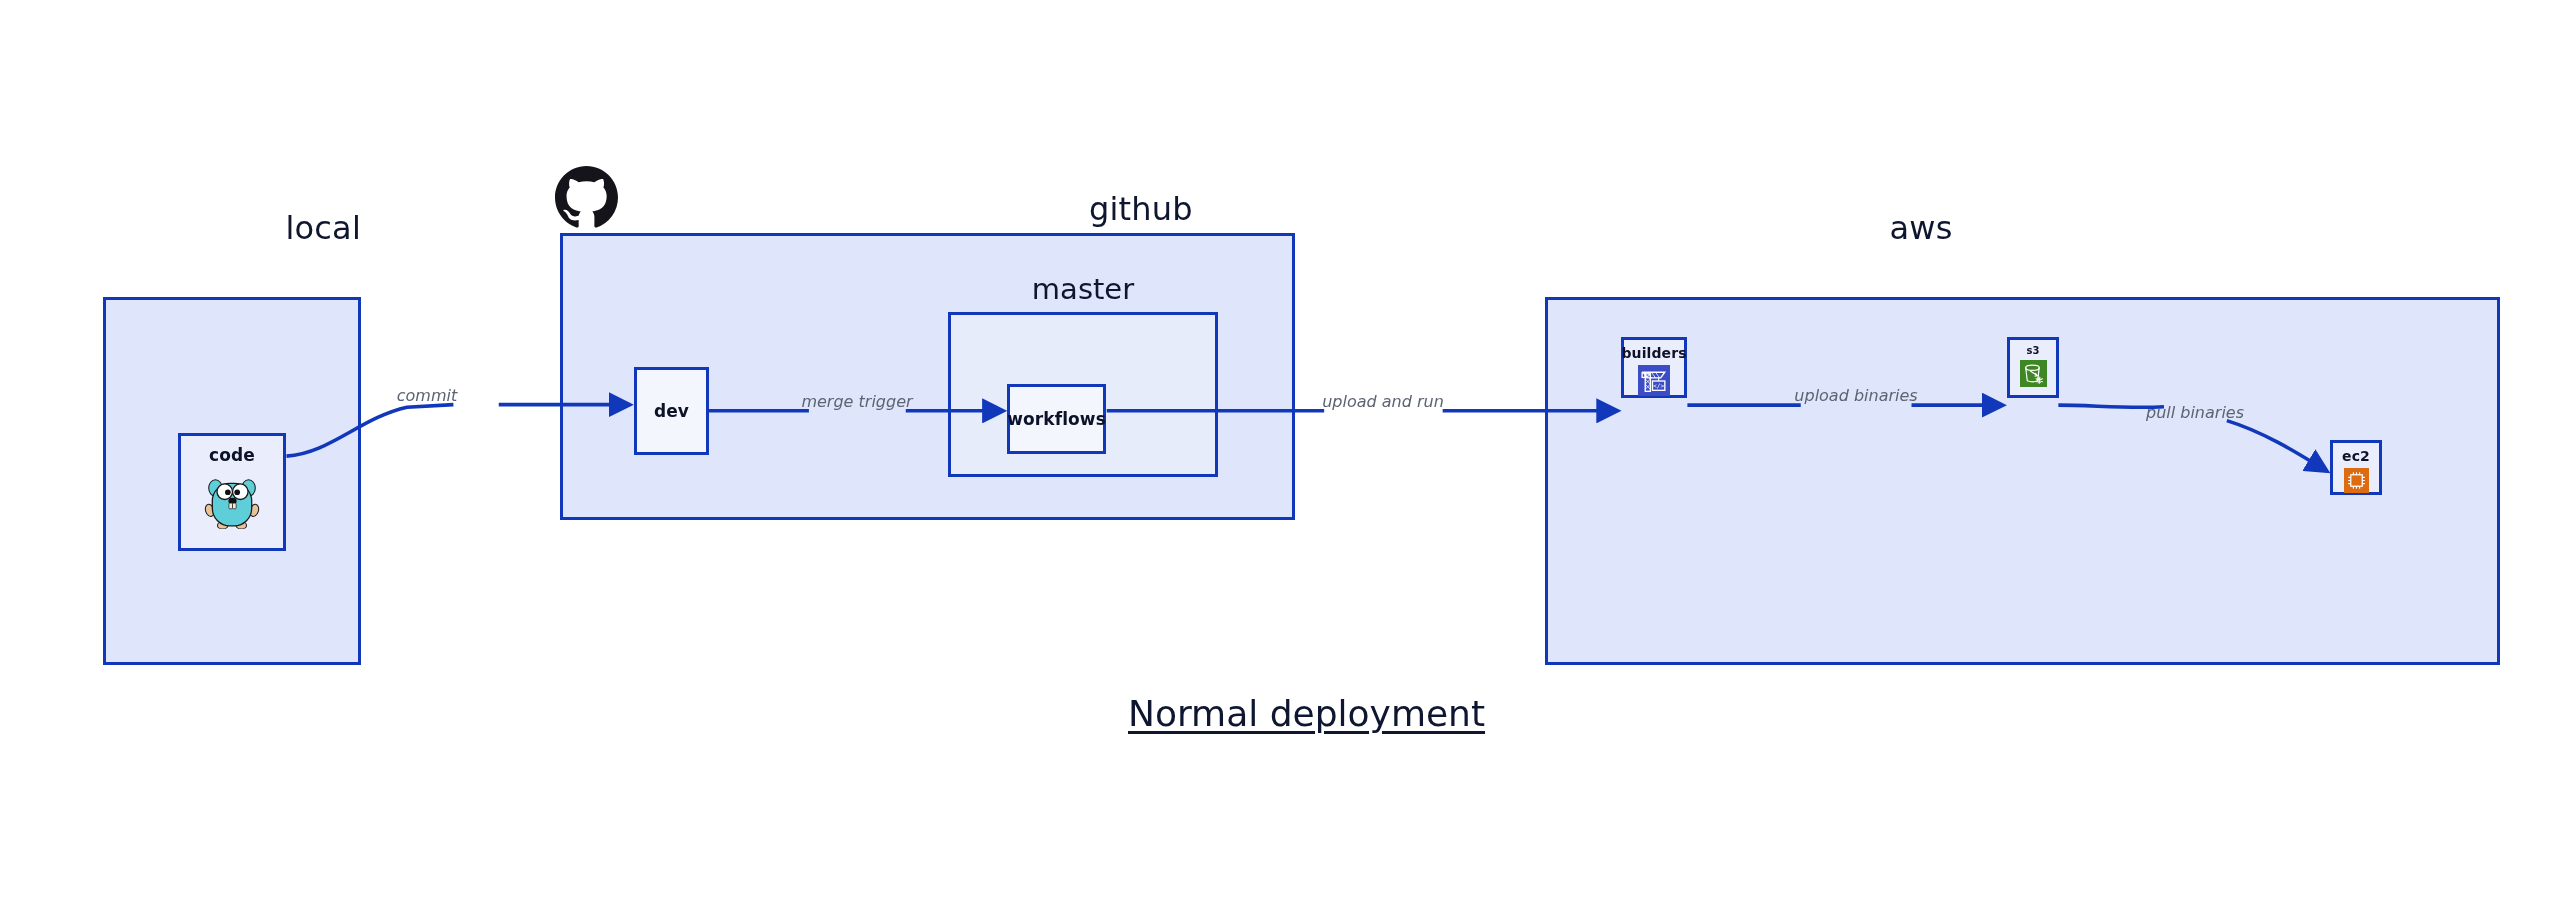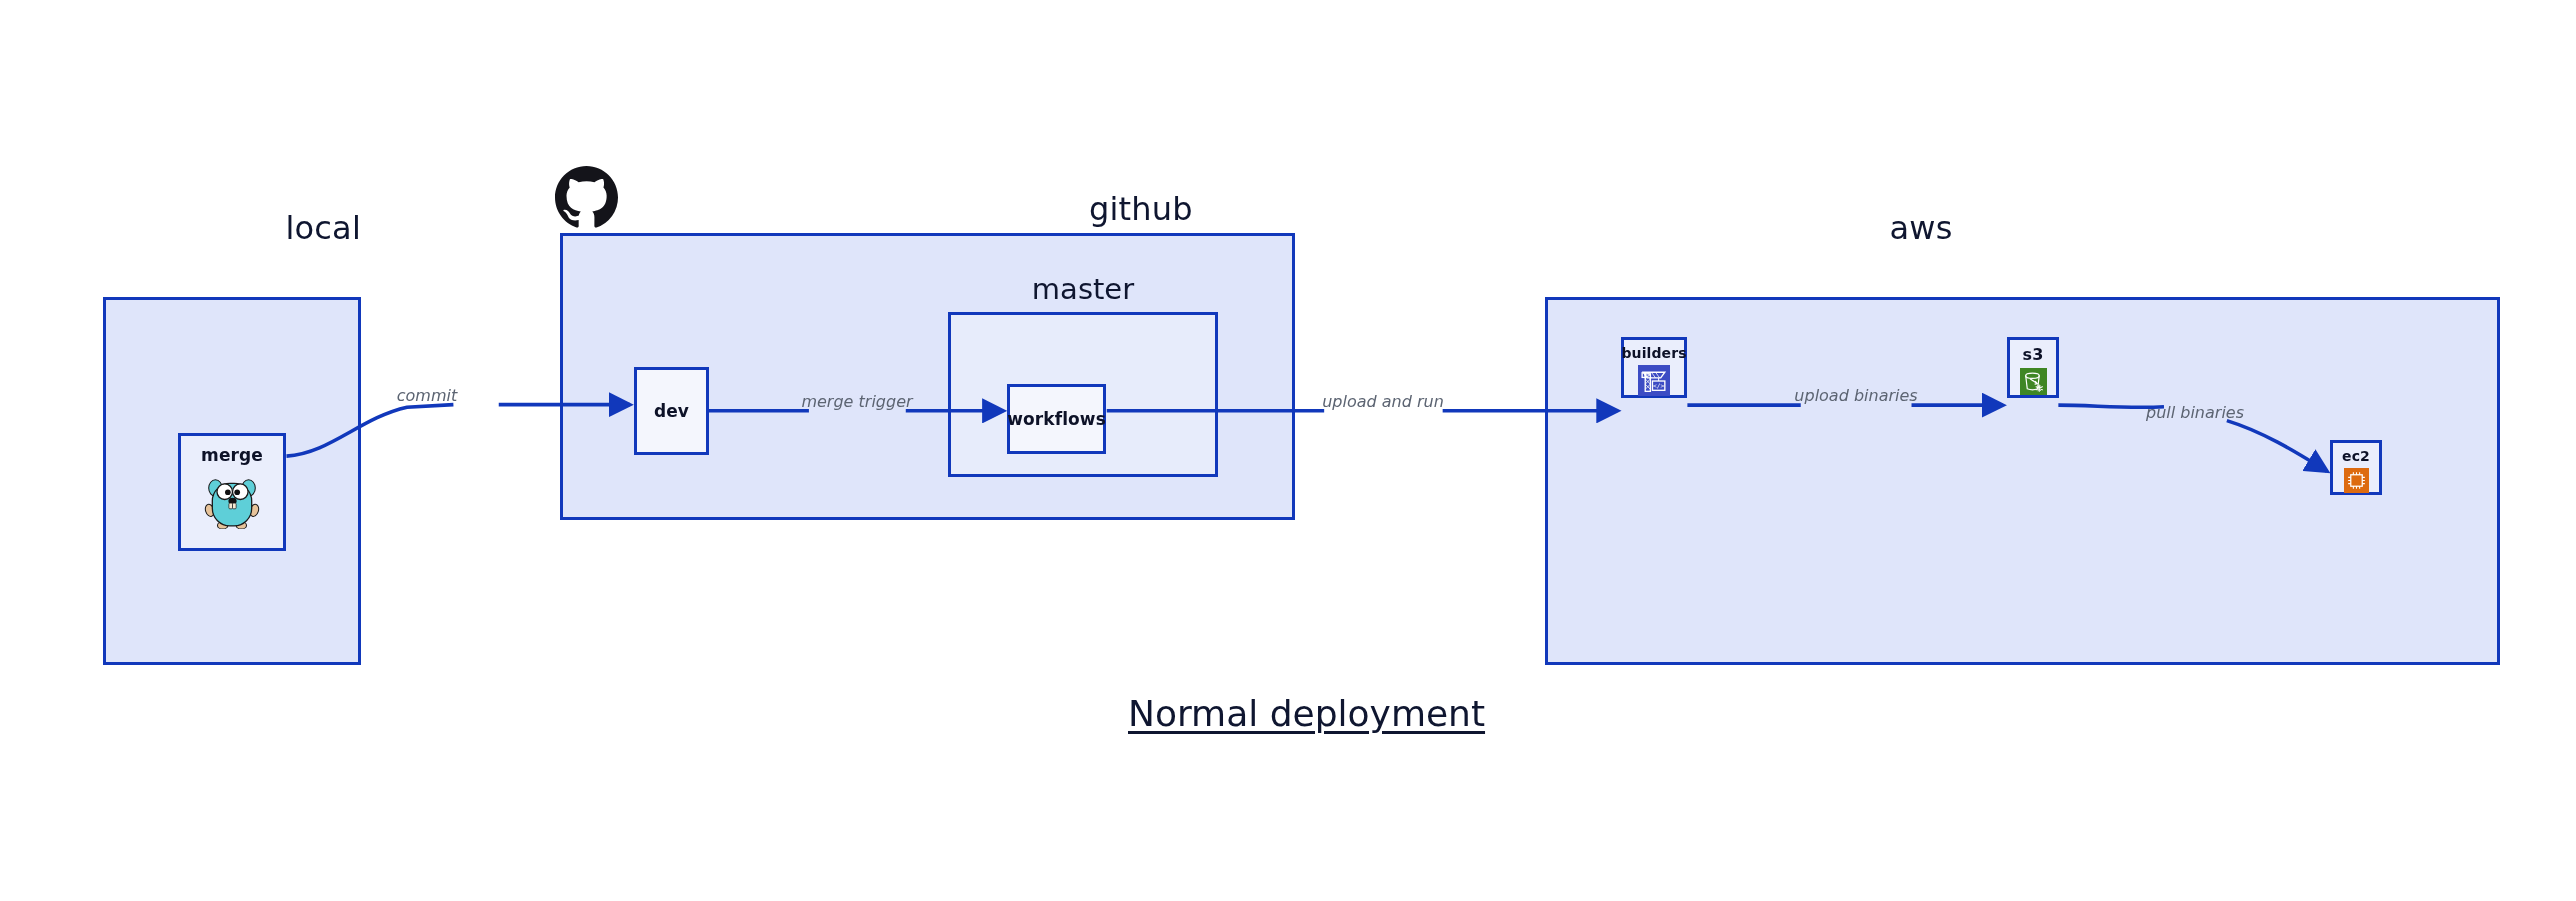--- a/index.html
+++ b/index.html
@@ -119,21 +119,21 @@
 </style>
 </head>
 <body>
 
 <div id="canvas">
 
   <div class="group-title" style="left:103px; top:209px; width:258px;">local</div>
   <div class="group-box" style="left:103px; top:297px; width:258px; height:368px;"></div>
 
   <div class="node-box" style="left:178px; top:433px; width:108px; height:118px; padding-top:9.3px;">
-    <span class="node-label">merge</span>
+    <span class="node-label">code</span>
     <span class="icon-tile" style="margin-top:6.2px;">
       <svg width="56" height="58" viewBox="0 0 108 112" xmlns="http://www.w3.org/2000/svg">
 
         <ellipse cx="22" cy="33" rx="13" ry="16" fill="#5ecfd8" stroke="#1a1a1a" stroke-width="2"></ellipse>
         <ellipse cx="86" cy="33" rx="13" ry="16" fill="#5ecfd8" stroke="#1a1a1a" stroke-width="2"></ellipse>
 
         <ellipse cx="11" cy="76" rx="8" ry="12" fill="#e7c39a" stroke="#1a1a1a" stroke-width="2" transform="rotate(-18 11 76)"></ellipse>
         <ellipse cx="97" cy="76" rx="8" ry="12" fill="#e7c39a" stroke="#1a1a1a" stroke-width="2" transform="rotate(18 97 76)"></ellipse>
 
         <ellipse cx="36" cy="105" rx="10" ry="7" fill="#e7c39a" stroke="#1a1a1a" stroke-width="2"></ellipse>
@@ -200,21 +200,21 @@
           <path d="M40 25 L40 31" stroke-width="2"></path>
 
           <rect x="28" y="31" width="24" height="18"></rect>
         </g>
         <text x="40" y="45" font-family="DejaVu Sans Mono, monospace" font-size="12" fill="#ffffff" text-anchor="middle">&lt;/&gt;</text>
       </svg>
     </span>
   </div>
 
   <div class="node-box" style="left:2007px; top:337px; width:52px; height:61px; padding-top:5.2px;">
-    <span class="node-label" style="font-size:16px;">s3</span>
+    <span class="node-label" style="font-size:10px;">s3</span>
     <span class="icon-tile" style="margin-top:4.1px;">
       <svg width="27" height="27" viewBox="0 0 52 52" xmlns="http://www.w3.org/2000/svg">
         <rect x="0" y="0" width="52" height="52" fill="#3f8624"></rect>
         <g fill="none" stroke="#ffffff" stroke-width="2.3" stroke-linecap="round">
           <ellipse cx="24" cy="15" rx="13" ry="5"></ellipse>
           <path d="M11 15 L14 40 Q24 44 34 40 L37 15"></path>
           <path d="M20 21 L33 30"></path>
           <path d="M33 30 L30 26 M33 30 L29 31"></path>
         </g>
         <g stroke="#ffffff" stroke-width="2.1" stroke-linecap="round">

